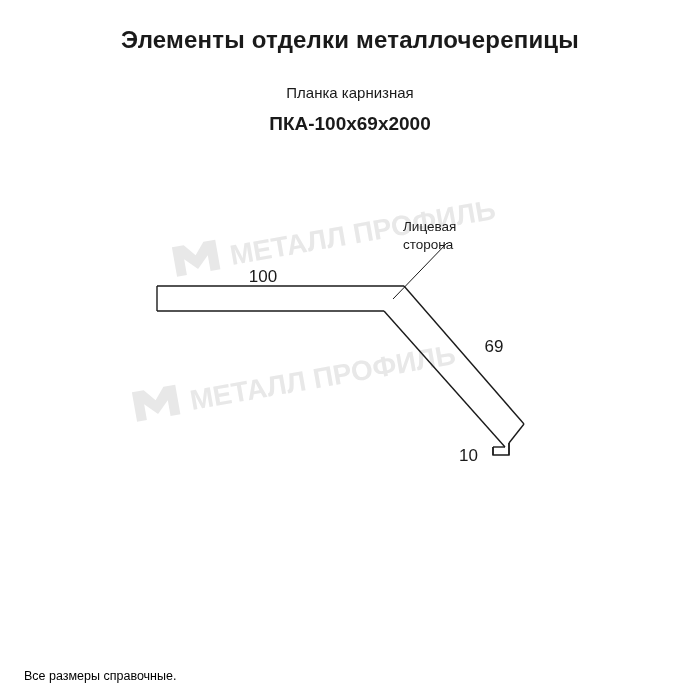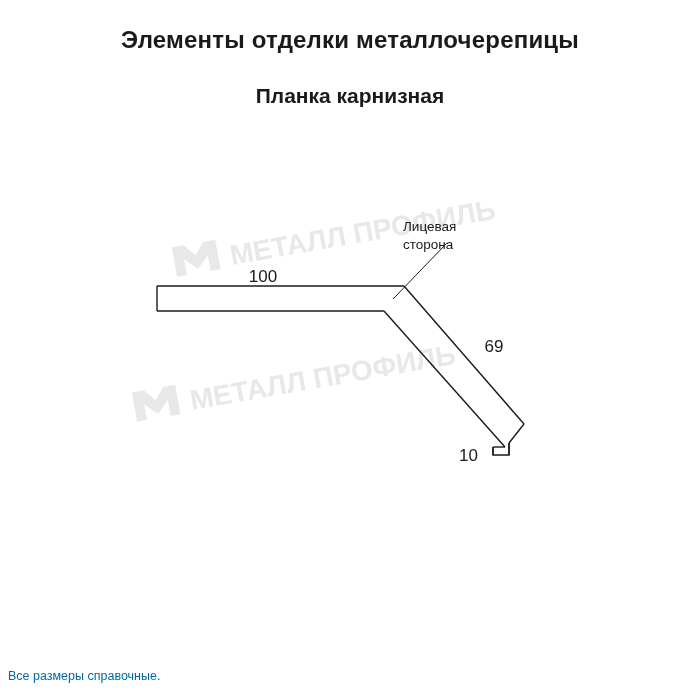--- a/index.html
+++ b/index.html
@@ -24,43 +24,43 @@
     text-align: center;
     padding-top: 26px;
   }
   .main-title {
     font-size: 24px;
     font-weight: bold;
     letter-spacing: 0.2px;
     margin: 0 0 30px 0;
   }
   .sub-title {
-    font-size: 21px;
-    font-weight: bold;
+    font-size: 15px;
+    font-weight: normal;
     margin: 0 0 12px 0;
   }
   .code-title {
     font-size: 19px;
     font-weight: bold;
     margin: 0;
   }
   .drawing {
     position: absolute;
     left: 0;
     top: 155px;
     width: 700px;
     height: 400px;
   }
   .footer {
     position: absolute;
-    left: 8px;
+    left: 24px;
     bottom: 14px;
     font-size: 12.5px;
     line-height: 1.55;
-    color: #0369a1;
+    color: #000000;
   }
   .footer div {
     white-space: nowrap;
   }
   svg text {
     font-family: "Liberation Sans", sans-serif;
     fill: #1a1a1a;
   }
   .dim-label {
     font-size: 17px;
@@ -75,20 +75,21 @@
   }
 </style>
 </head>
 <body>
 
 <div class="page">
 
   <div class="title-block">
     <h1 class="main-title">Элементы отделки металлочерепицы</h1>
     <h2 class="sub-title">Планка карнизная</h2>
+    <h3 class="code-title">ПКА-100x69x2000</h3>
   </div>
 
   <div class="drawing">
     <svg width="700" height="400" viewBox="0 0 700 400" xmlns="http://www.w3.org/2000/svg">
 
       <g class="wm">
         <g transform="translate(175,110) rotate(-10)">
           <g>
             <path d="M0,-18 L0,12 L10,12 L10,-4 L22,8 L34,-4 L34,12 L44,12 L44,-18 L32,-18 L22,-6 L12,-18 Z" fill="#e8e8e8"></path>
           </g>

